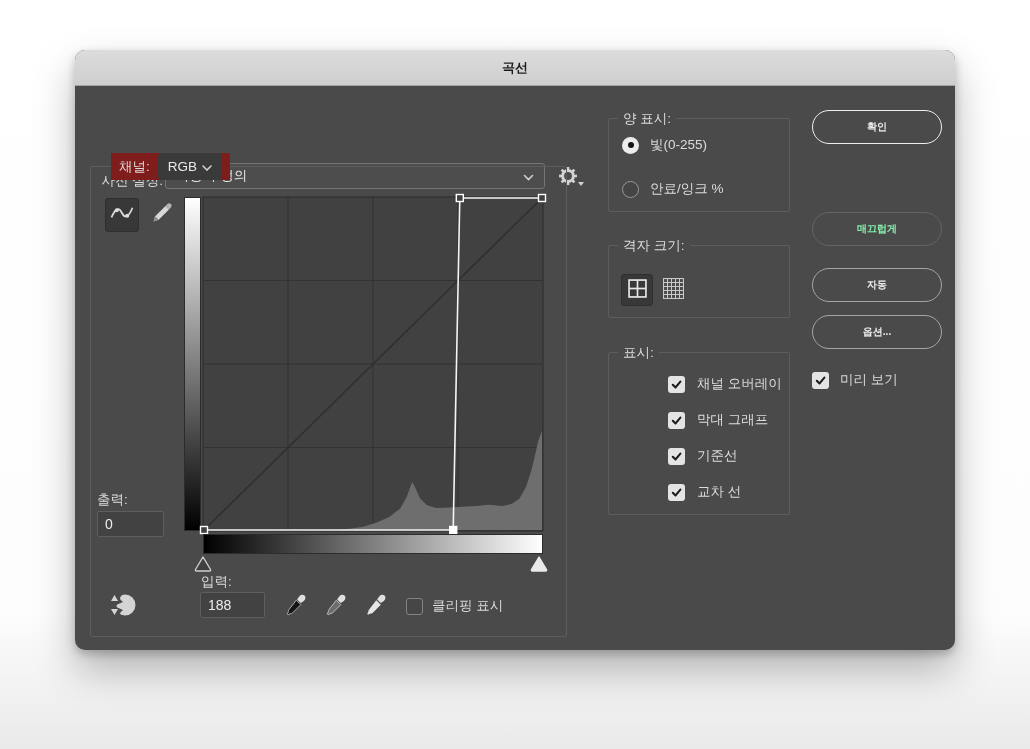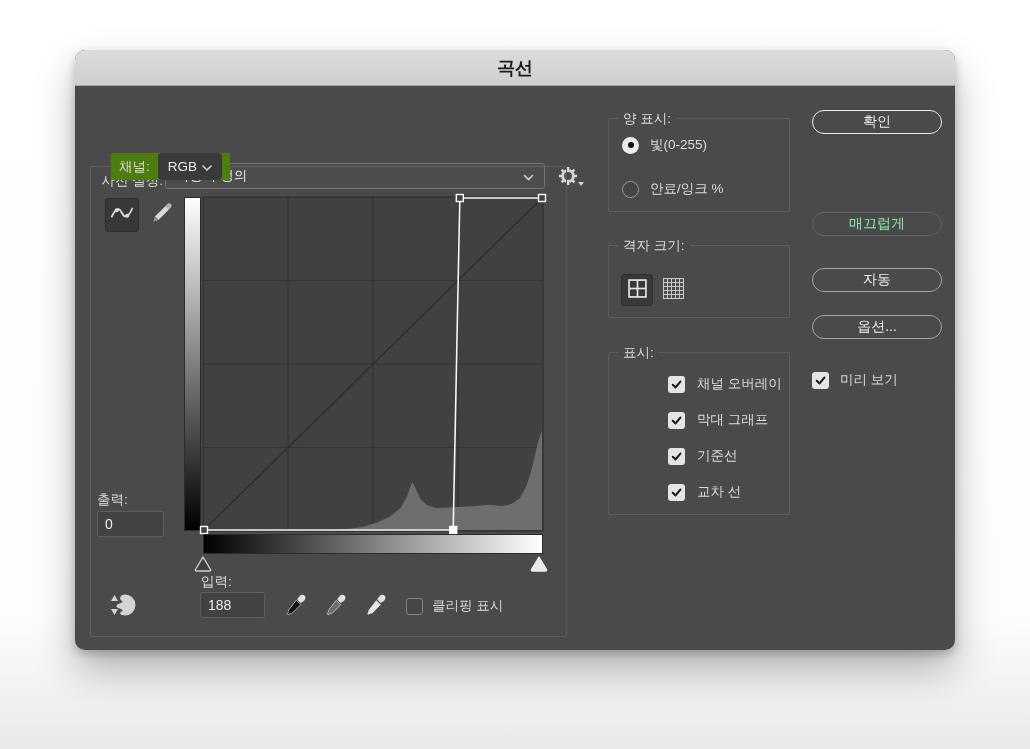--- a/index.html
+++ b/index.html
@@ -14,21 +14,21 @@
     position:absolute; left:75px; top:50px; width:880px; height:600px;
     background:#4a4a4a; border-radius:10px;
     box-shadow:0 20px 40px rgba(0,0,0,.28), 0 4px 10px rgba(0,0,0,.22);
   }
   .titlebar {
     position:absolute; left:0; top:0; right:0; height:36px;
     background:linear-gradient(#dcdcdc,#cfcfcf);
     border-bottom:1px solid #a3a3a3;
     border-radius:10px 10px 0 0;
     display:flex; align-items:center; justify-content:center;
-    font-size:18px; font-weight:600; color:#1c1c1c;
+    font-size:13px; font-weight:600; color:#1c1c1c;
   }
   .lbl { color:#dcdcdc; font-size:13.5px; white-space:nowrap; }
   .abs { position:absolute; }
 
   
   .preset-label { left:14px; top:118px; width:74px; text-align:right; line-height:26px; }
   .preset-select {
     left:90px; top:113px; width:380px; height:26px;
     background:#4d4d4d; border:1px solid #747474; border-radius:3px;
     display:flex; align-items:center; padding:0 10px;
@@ -37,21 +37,21 @@
   .preset-select .chev { margin-left:auto; }
   .gear-btn { left:482px; top:114px; width:28px; height:24px; }
 
   
   .mainbox {
     left:15px; top:116px; width:477px; height:471px;
     border:1px solid #5d5d5d; border-radius:2px;
   }
   .channel-legend {
     position:absolute; left:20px; top:-14px; height:27px;
-    background:#4d7c0f; padding:0 8px;
+    background:#7f1d1d; padding:0 8px;
     display:flex; align-items:center; gap:8px;
   }
   .channel-dd {
     height:27px; background:#3a3a3a; border-radius:4px;
     display:flex; align-items:center; gap:5px; padding:0 10px;
     color:#eaeaea; font-size:13.5px;
   }
   .tool-btn {
     position:absolute; width:34px; height:34px; border-radius:4px;
     display:flex; align-items:center; justify-content:center;
@@ -115,26 +115,27 @@
 
   .gridbtn { position:absolute; display:flex; align-items:center; justify-content:center; }
   .gridbtn.pressed { background:#383838; box-shadow:inset 0 0 0 1px #2f2f2f; border-radius:4px; }
   .grid-simple { left:12px; top:28px; width:32px; height:32px; }
   .grid-fine { left:52px; top:33px; width:24px; height:22px; }
 
   .cb-row { position:absolute; left:13px; display:flex; align-items:center; gap:12px;padding-left:46px; }
 
   
   .pill {
-    position:absolute; left:737px; width:130px; height:24px;
+    position:absolute; left:737px; width:130px; height:34px;
     border-radius:17px; background:transparent;
     border:1px solid #a5a5a5; color:#ededed;
-    font-size:14px; font-family:inherit;
+    font-size:10px; font-family:inherit;
     display:flex; align-items:center; justify-content:center;
     cursor:default;
+    font-weight:bold;
   }
   .pill.default { border:1.5px solid #eeeeee; }
   .pill.disabled { border-color:#646464; color:#86efac; }
   .btn-ok{top:60px;} .btn-cancel{top:107px;} .btn-smooth{top:162px;}
   .btn-auto{top:218px;} .btn-options{top:265px;}
   .preview-row { position:absolute; left:737px; top:321px; display:flex; align-items:center; gap:11px; }
 </style>
 </head>
 <body>
 

